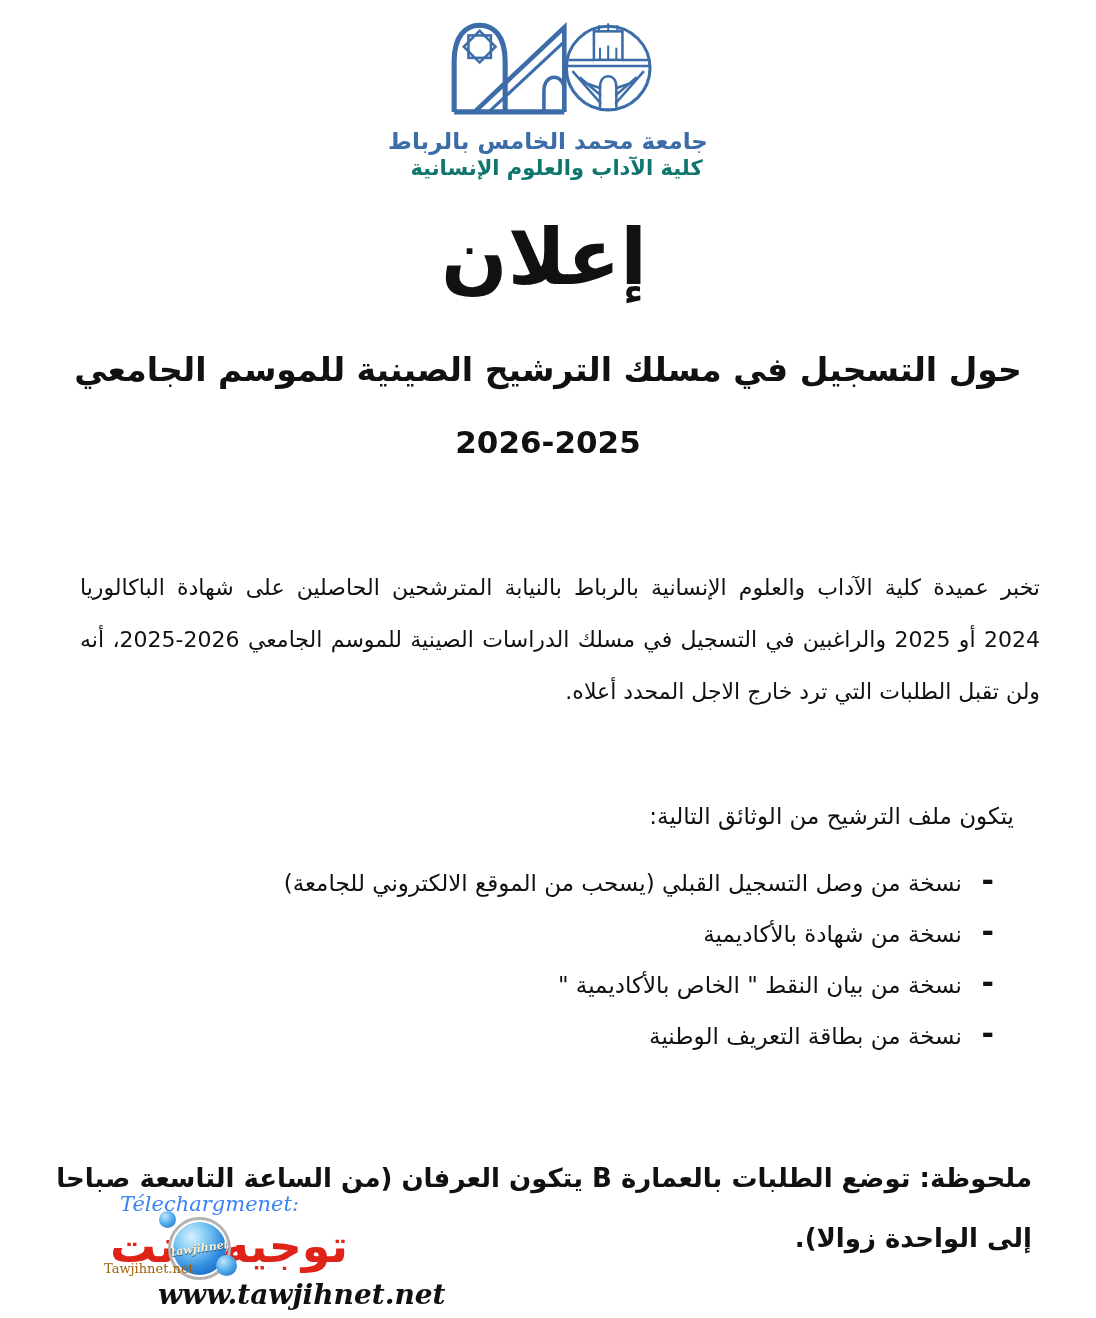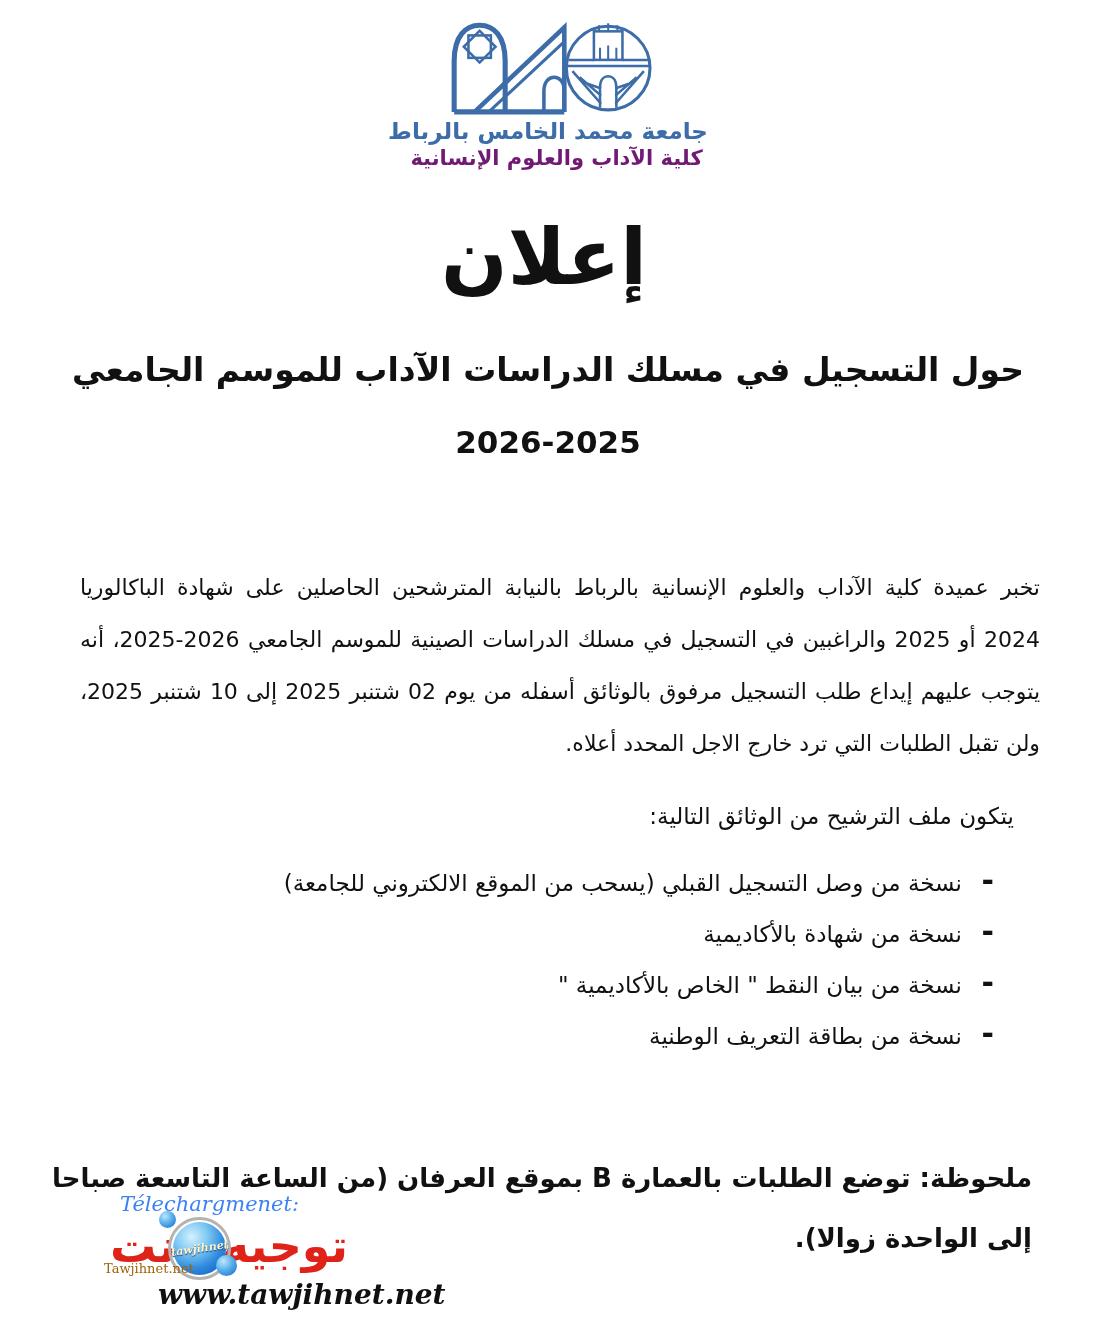--- a/index.html
+++ b/index.html
@@ -4,22 +4,22 @@
 <style>
   html,body{margin:0;padding:0;background:#e8e8e8;}
   .page{
     position:relative;width:1096px;height:1318px;background:#ffffff;
     margin:0 auto;overflow:hidden;color:#111;
     font-family:"DejaVu Sans",sans-serif;direction:rtl;
   }
   
   .logo-wrap{position:absolute;top:14px;left:0;right:0;text-align:center;}
   .emblem{width:212px;height:102px;display:block;margin:0 auto;}
-  .logo-line1{font-size:23px;font-weight:bold;color:#3d6da8;line-height:27px;margin-top:2px;}
-  .logo-line2{font-size:21px;font-weight:bold;color:#701a75;line-height:26px;padding-left:17px;}
+  .logo-line1{font-size:23px;font-weight:bold;color:#3d6da8;line-height:27px;margin-top:12px;}
+  .logo-line2{font-size:21px;font-weight:bold;color:#0f766e;line-height:26px;padding-left:17px;}
   
   .title{position:absolute;top:204px;left:0;right:8px;margin:0;text-align:center;
          font-size:78px;font-weight:bold;line-height:106px;}
   .subtitle{position:absolute;top:342px;left:0;right:0;margin:0;text-align:center;
          font-size:33px;font-weight:bold;line-height:56px;}
   .year{position:absolute;top:418px;left:0;right:0;text-align:center;
          font-size:31px;font-weight:bold;line-height:48px;}
   
   .bodytext{position:absolute;top:562px;right:56px;left:80px;}
   .bline{font-size:22px;line-height:52px;height:52px;white-space:nowrap;}
@@ -88,27 +88,26 @@
       <path d="M119,51 H199" stroke-width="2.5"></path>
       <path d="M124,56 L152,88 M131,62 L152,80 M138,68 L152,73" stroke-width="2.5"></path>
       <path d="M194,56 L166,88 M187,62 L166,80 M180,68 L166,73" stroke-width="2.5"></path>
       <path d="M151,92 V72 C151,64 155,61 159,61 C163,61 167,64 167,72 V92" stroke-width="2.5"></path>
     </svg>
     <div class="logo-line1">جامعة محمد الخامس بالرباط</div>
     <div class="logo-line2">كلية الآداب والعلوم الإنسانية</div>
   </header>
 
   <h1 class="title">إعلان</h1>
-  <h2 class="subtitle">حول التسجيل في مسلك الدراسات الآداب للموسم الجامعي</h2>
+  <h2 class="subtitle">حول التسجيل في مسلك الترشيح الصينية للموسم الجامعي</h2>
   <div class="year">2026-2025</div>
 
   <section class="bodytext">
     <div class="bline just">تخبر عميدة كلية الآداب والعلوم الإنسانية بالرباط بالنيابة المترشحين الحاصلين على شهادة الباكالوريا</div>
     <div class="bline just">2024 أو 2025 والراغبين في التسجيل في مسلك الدراسات الصينية للموسم الجامعي 2026-2025، أنه</div>
-    <div class="bline just">يتوجب عليهم إيداع طلب التسجيل مرفوق بالوثائق أسفله من يوم 02 شتنبر 2025 إلى 10 شتنبر 2025،</div>
     <div class="bline last">ولن تقبل الطلبات التي ترد خارج الاجل المحدد أعلاه.</div>
   </section>
 
   <div class="list-intro">يتكون ملف الترشيح من الوثائق التالية:</div>
 
   <ul class="docs">
     <li>
       <span class="dash">-</span>
       <span>نسخة من وصل التسجيل القبلي (يسحب من الموقع الالكتروني للجامعة)</span>
     </li>
@@ -120,21 +119,21 @@
       <span class="dash">-</span>
       <span>نسخة من بيان النقط " الخاص بالأكاديمية "</span>
     </li>
     <li>
       <span class="dash">-</span>
       <span>نسخة من بطاقة التعريف الوطنية</span>
     </li>
   </ul>
 
   <section class="note">
-    <div class="nline just">ملحوظة: توضع الطلبات بالعمارة B بموقع العرفان (من الساعة التاسعة صباحا</div>
+    <div class="nline just">ملحوظة: توضع الطلبات بالعمارة B يتكون العرفان (من الساعة التاسعة صباحا</div>
     <div class="nline last">إلى الواحدة زوالا).</div>
   </section>
 
   <div class="watermark">
     <div class="wm-label">Télechargmenet:</div>
     <div class="wm-logo">
       <span class="wm-nt">نت</span>
       <span class="wm-tawjih">توجيه</span>
       <span class="wm-ring"></span>
       <span class="ball b1"></span>

